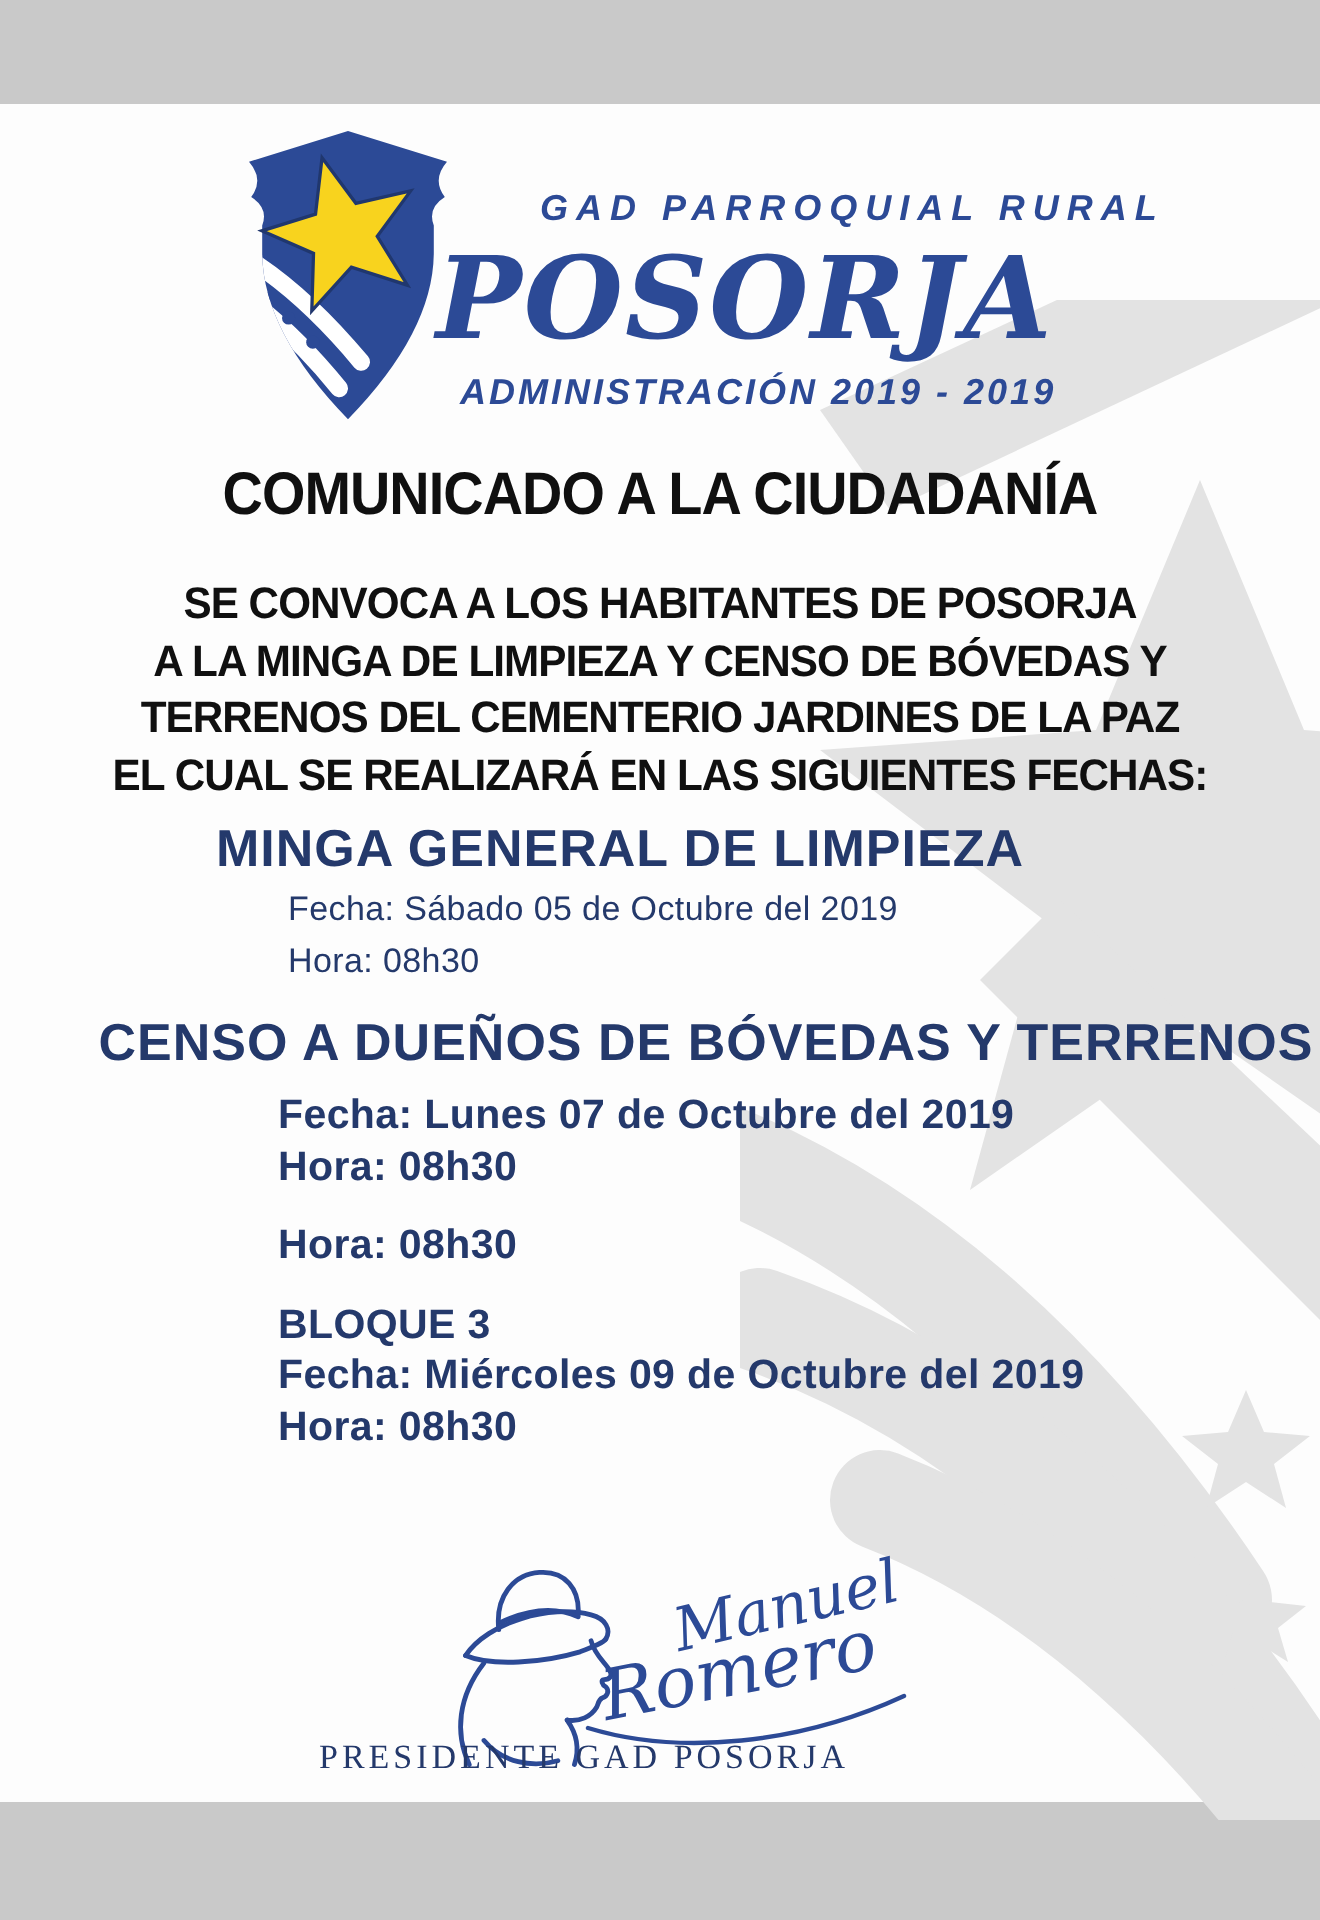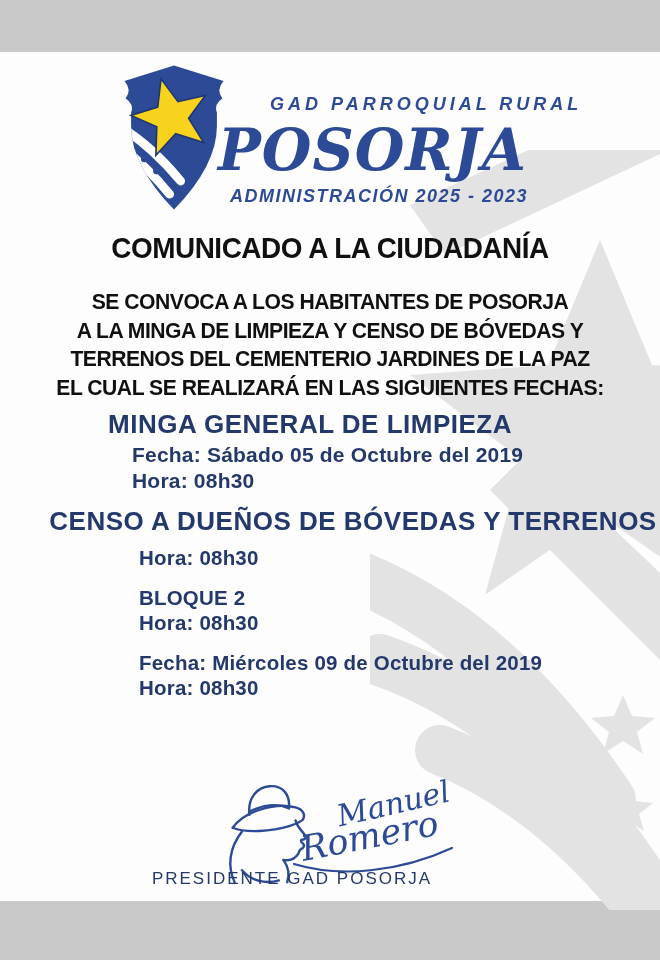--- a/index.html
+++ b/index.html
@@ -48,22 +48,22 @@
 
   
   .sec-heading{
     position:absolute;left:0;width:660px;text-align:center;
     font-size:26px;font-weight:bold;letter-spacing:.5px;
     color:var(--navy,#24396b);white-space:nowrap;
   }
   .sec-heading.minga{top:409px;transform:translateX(-20px);}
   .sec-heading.censo{top:506px;padding-left:23px;}
   .event-lines{
-    position:absolute;left:132px;top:442px;
-    font-size:21px;font-weight:bold;line-height:25.5px;
+    position:absolute;left:144px;top:442px;
+    font-size:17px;font-weight:normal;line-height:25.5px;
     color:var(--navy,#24396b);letter-spacing:.2px;white-space:nowrap;
   }
   .blocks{position:absolute;left:139px;top:545px;}
   .block{margin-bottom:14px;font-size:20.5px;font-weight:bold;line-height:25.5px;
     color:var(--navy,#24396b);letter-spacing:.2px;white-space:nowrap;}
 
   
   .sig-man{position:absolute;left:218px;top:776px;width:120px;height:110px;}
   .sig-name1{
     position:absolute;left:336px;top:786px;
@@ -71,21 +71,21 @@
     color:var(--logo_blue,#2c4a96);transform:rotate(-13deg);white-space:nowrap;
   }
   .sig-name2{
     position:absolute;left:300px;top:816px;
     font-family:"DejaVu Serif",serif;font-style:italic;font-size:35px;
     color:var(--logo_blue,#2c4a96);transform:rotate(-11deg);white-space:nowrap;
   }
   .sig-flourish{position:absolute;left:290px;top:838px;width:170px;height:40px;}
   .sig-title{
     position:absolute;left:0;top:869px;width:584px;text-align:center;
-    font-size:17px;letter-spacing:2px;color:var(--navy,#24396b);white-space:nowrap;
+    font-size:17px;letter-spacing:2px;color:var(--navy,#24396b);white-space:nowrap;font-family:Liberation Serif, serif;
   }
 </style>
 </head>
 <body>
 
 <div class="poster">
   <div class="band top"></div>
   <div class="band bottom"></div>
 
   <svg class="watermark" viewBox="0 0 320 760" fill="none">
@@ -124,47 +124,48 @@
           <circle cx="22" cy="81" r="3"></circle>
           <circle cx="33" cy="90" r="3"></circle>
           <circle cx="44" cy="101" r="3"></circle>
         </g>
       </g>
       <polygon transform="rotate(-15 57 50)" fill="#f8d31e" stroke="#20376e" stroke-width="1.5" points="57,16 66.5,40 92,41 72,57 79.5,82 57,67.5 34.5,82 42,57 22,41 47.5,40"></polygon>
     </svg>
 
     <div class="logo-org">GAD PARROQUIAL RURAL</div>
     <div class="logo-name">POSORJA</div>
-    <div class="logo-admin">ADMINISTRACIÓN 2025 - 2023</div>
+    <div class="logo-admin">ADMINISTRACIÓN 2019 - 2019</div>
 
     <div class="title">COMUNICADO A LA CIUDADANÍA</div>
 
     <div class="intro">
       <div>SE CONVOCA A LOS HABITANTES DE POSORJA</div>
       <div>A LA MINGA DE LIMPIEZA Y CENSO DE BÓVEDAS Y</div>
       <div>TERRENOS DEL CEMENTERIO JARDINES DE LA PAZ</div>
       <div>EL CUAL SE REALIZARÁ EN LAS SIGUIENTES FECHAS:</div>
     </div>
 
     <div class="sec-heading minga">MINGA GENERAL DE LIMPIEZA</div>
     <div class="event-lines">
       <div>Fecha: Sábado 05 de Octubre del 2019</div>
       <div>Hora: 08h30</div>
     </div>
 
     <div class="sec-heading censo">CENSO A DUEÑOS DE BÓVEDAS Y TERRENOS</div>
     <div class="blocks">
       <div class="block">
+        <div>Fecha: Lunes 07 de Octubre del 2019</div>
         <div>Hora: 08h30</div>
       </div>
       <div class="block">
-        <div>BLOQUE 2</div>
         <div>Hora: 08h30</div>
       </div>
       <div class="block">
+        <div>BLOQUE 3</div>
         <div>Fecha: Miércoles 09 de Octubre del 2019</div>
         <div>Hora: 08h30</div>
       </div>
     </div>
 
     <svg class="sig-man" viewBox="0 0 130 115">
       <g stroke="#2c4a96" stroke-width="2.6" fill="none" stroke-linecap="round">
         <path d="M16,54 C28,36 62,26 84,32 C92,34 95,40 92,45"></path>
         <path d="M16,54 C30,60 58,58 78,52 C86,49 91,47 92,45"></path>
         <path d="M34,40 C32,22 42,10 56,9 C70,8 78,18 77,32"></path>

